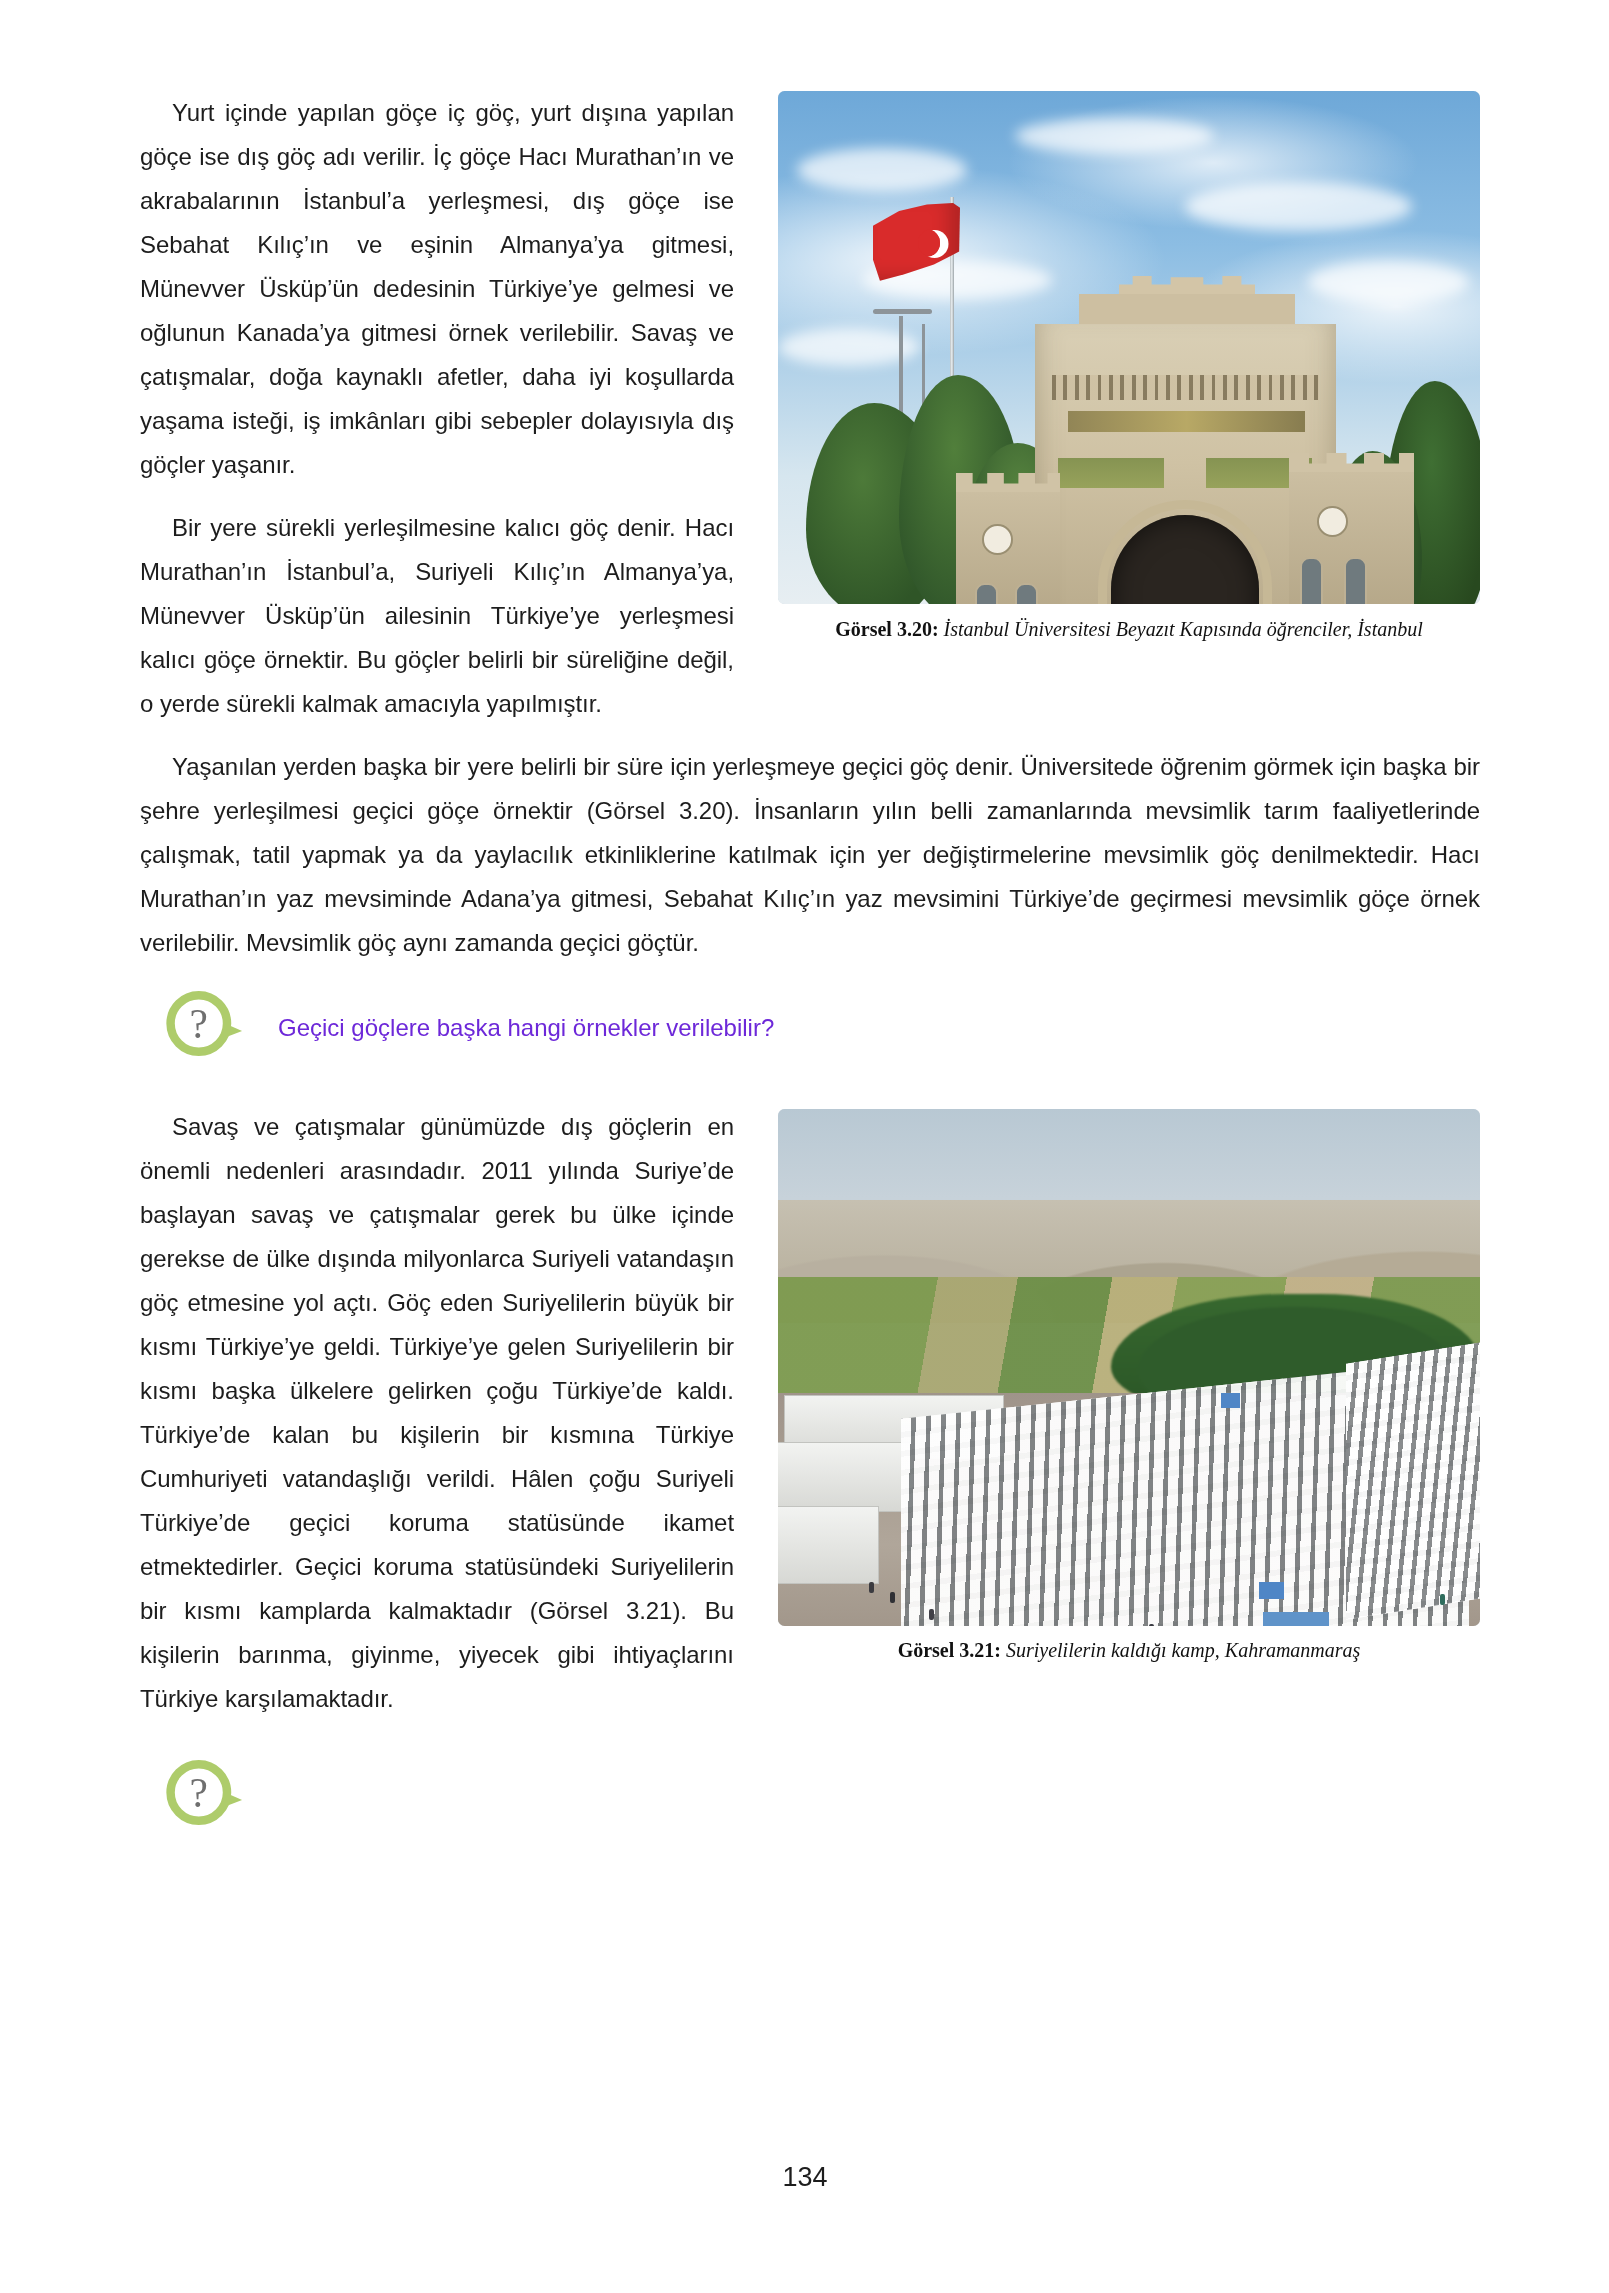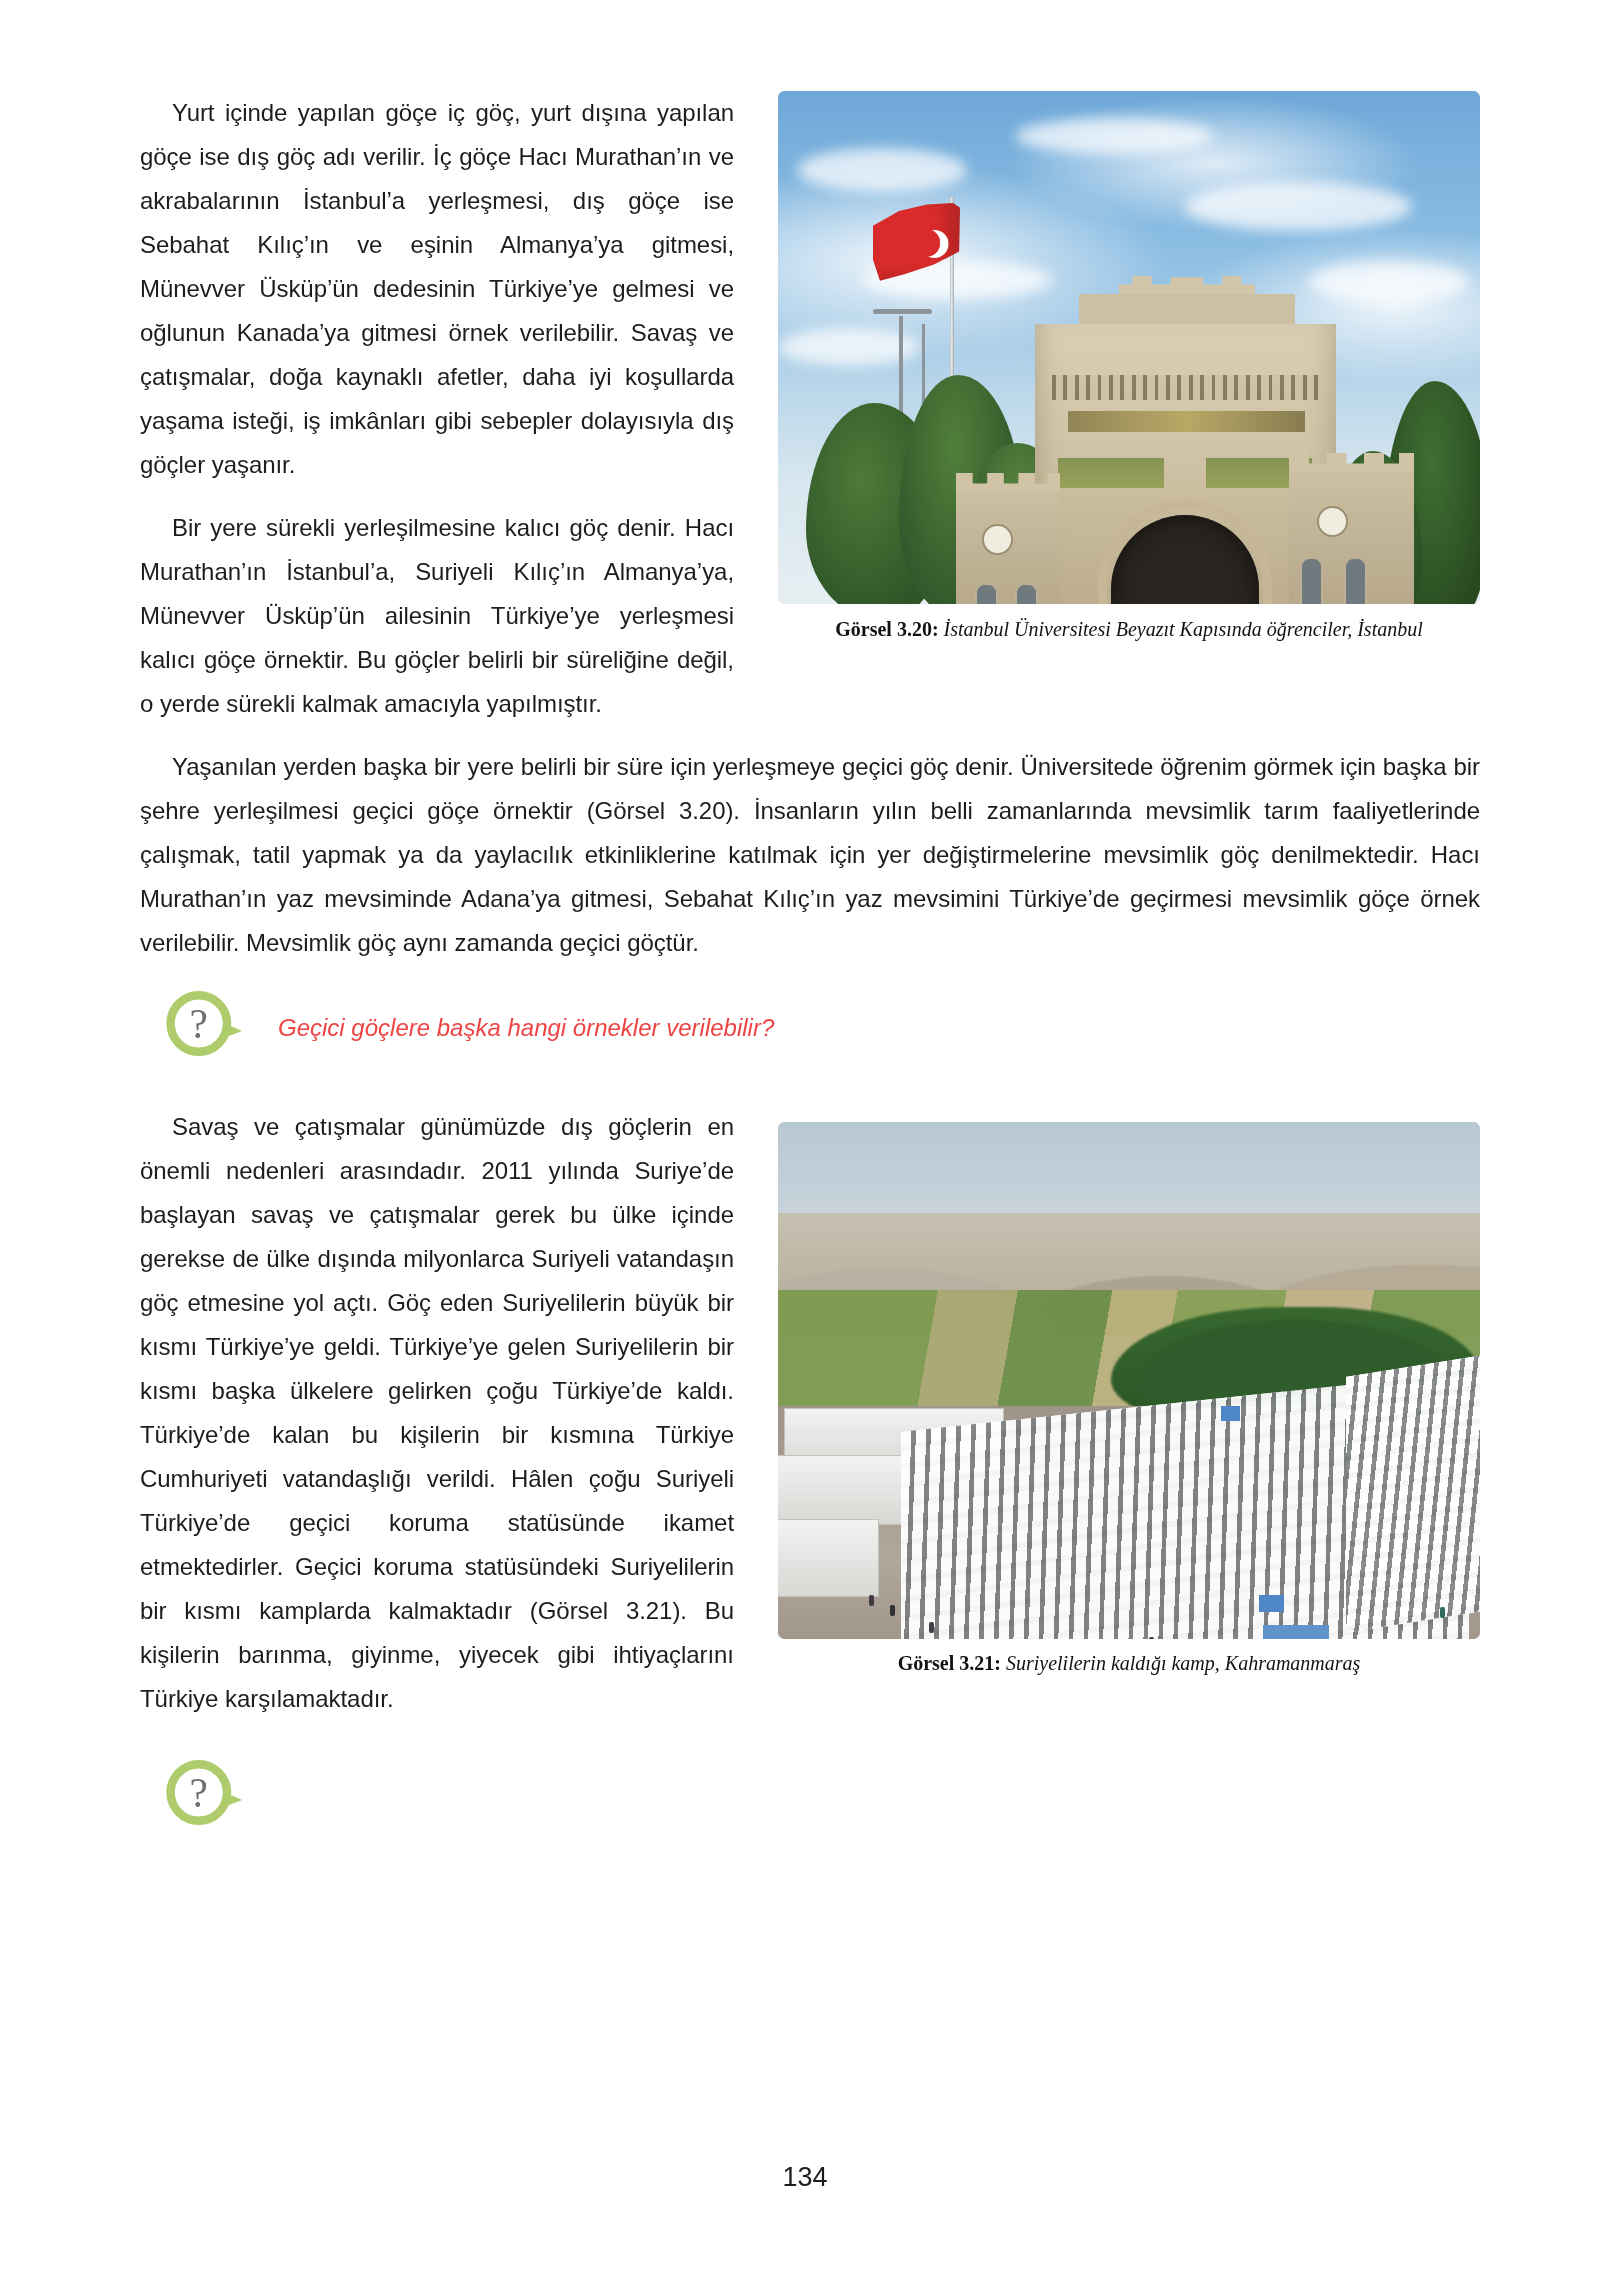--- a/index.html
+++ b/index.html
@@ -43,21 +43,21 @@
   
   .flow-block {
     overflow: hidden;
   }
   .fig-right {
     float: right;
     width: 702px;
     margin: 0 0 9.5px 44px;
   }
   .fig-right.second {
-    margin-top: 17px;
+    margin-top: 4px;
   }
 
   .figure-img {
     width: 702px;
     height: 513px;
     border-radius: 6.6px;
     overflow: hidden;
     position: relative;
     background: #cfd9e2;
   }
@@ -94,22 +94,21 @@
     width: 81px;
     height: 79px;
     position: relative;
     margin-top: -9.5px;
     margin-left: 23px;
   }
   .q-icon svg { display: block; }
   .q-text {
     font-size: 24px;
     line-height: 44px;
-    font-style: italic;
-    color: #ef4444;
+    color: #6d28d9;
     text-align: justify;
     padding-left: 34px;
     padding-top: 13.2px;
     flex: 1 1 auto;
   }
   .q-text.tall { padding-top: 7.6px; }
   .q-text.indent::before {
     content: "";
     display: inline-block;
     width: 38px;

